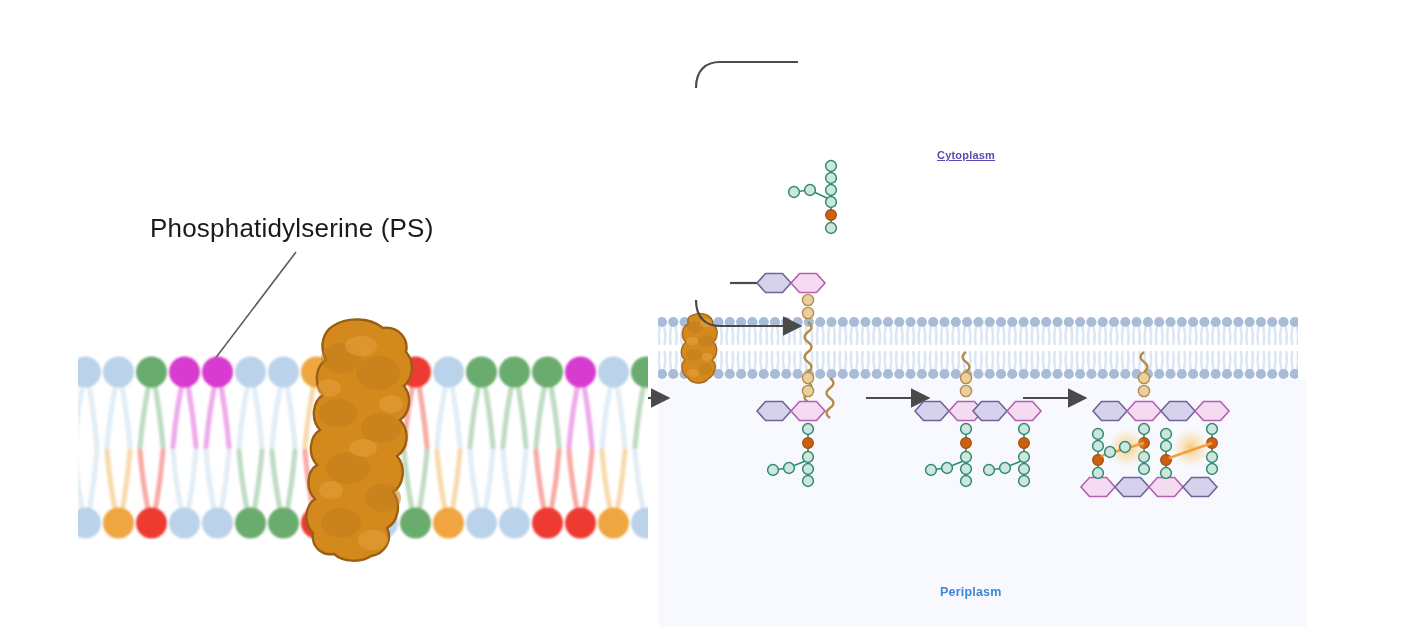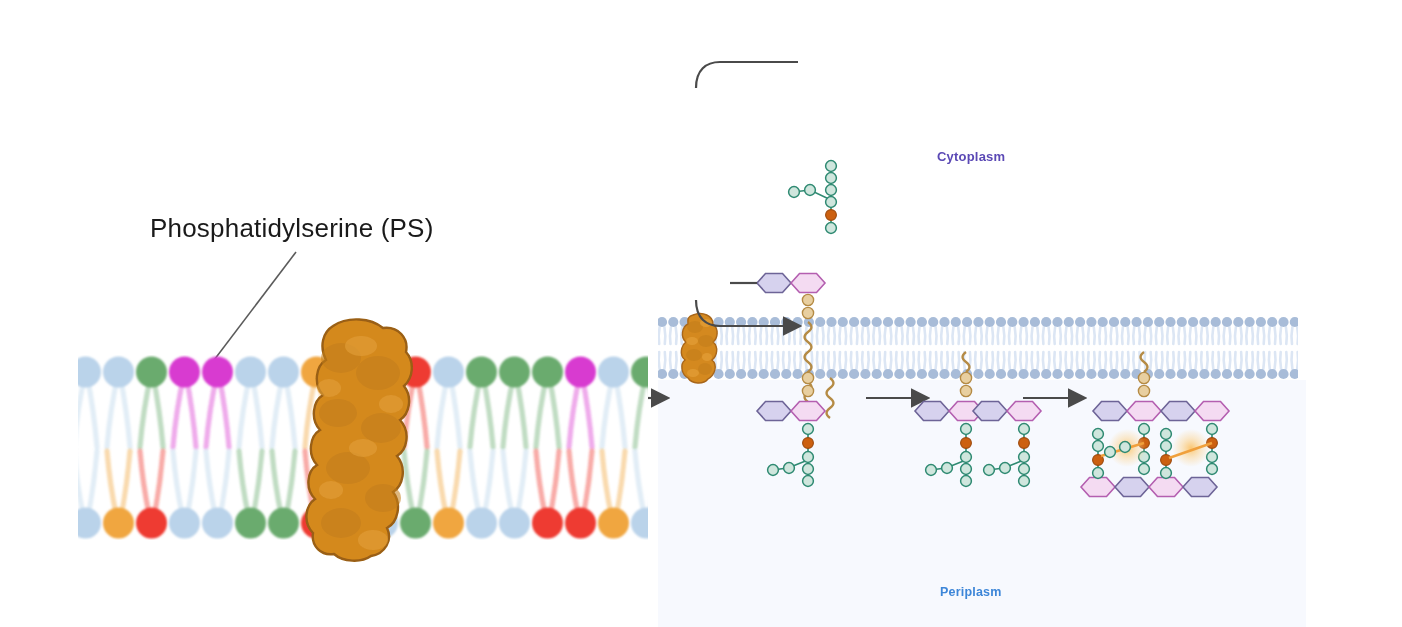--- a/index.html
+++ b/index.html
@@ -16,22 +16,22 @@
   #ps-leader{position:absolute;left:178px;top:248px;width:120px;height:130px;}
 
   .bilayer-left{position:absolute;left:78px;top:355px;width:570px;height:185px;overflow:hidden;}
 
   #membrane-protein-left{position:absolute;left:303px;top:318px;width:115px;height:245px;}
 
   
   #right-panel{left:658px;top:0;width:648px;height:627px;background:#ffffff;}
   #periplasm-bg{position:absolute;left:0;top:380px;width:648px;height:247px;background:#f7f9fe;}
 
-  #cytoplasm-label{position:absolute;left:937px;top:149px;font-size:13px;font-weight:bold;
-                   color:#5b49b5;letter-spacing:.2px;}
+  #cytoplasm-label{position:absolute;left:937px;top:149px;font-size:11px;font-weight:bold;
+                   color:#5b49b5;letter-spacing:.2px;text-decoration:underline;}
   #periplasm-label{position:absolute;left:940px;top:554px;font-size:12.5px;font-weight:bold;
                    color:#3d86d8;letter-spacing:.2px;margin-top:31px;}
 
   #bilayer-right{position:absolute;left:658px;top:314px;width:640px;height:68px;overflow:hidden;}
 
   #flippase{position:absolute;left:679px;top:313px;width:42px;height:72px;}
 
   svg{display:block;overflow:visible;}
   .glyph{position:absolute;}
 </style>

